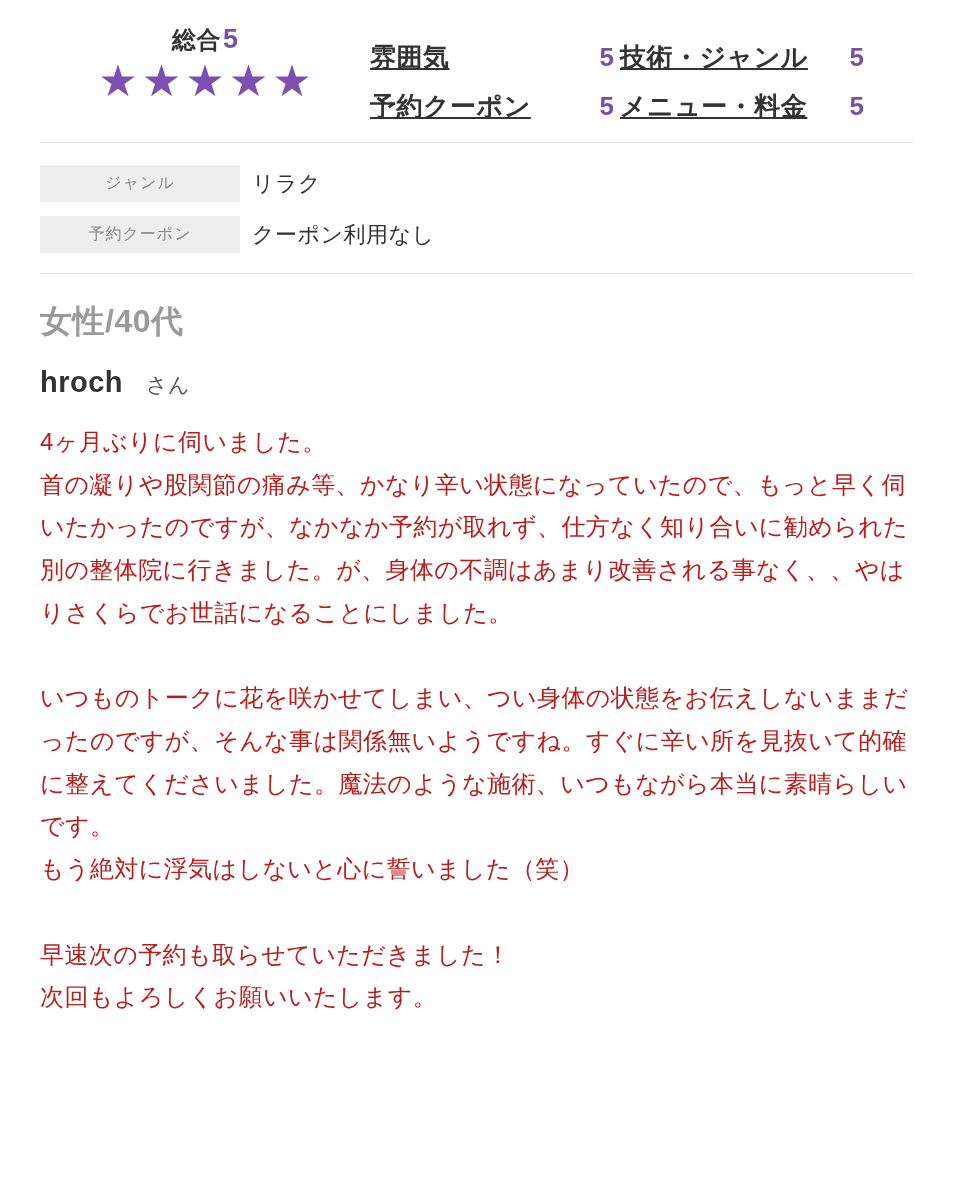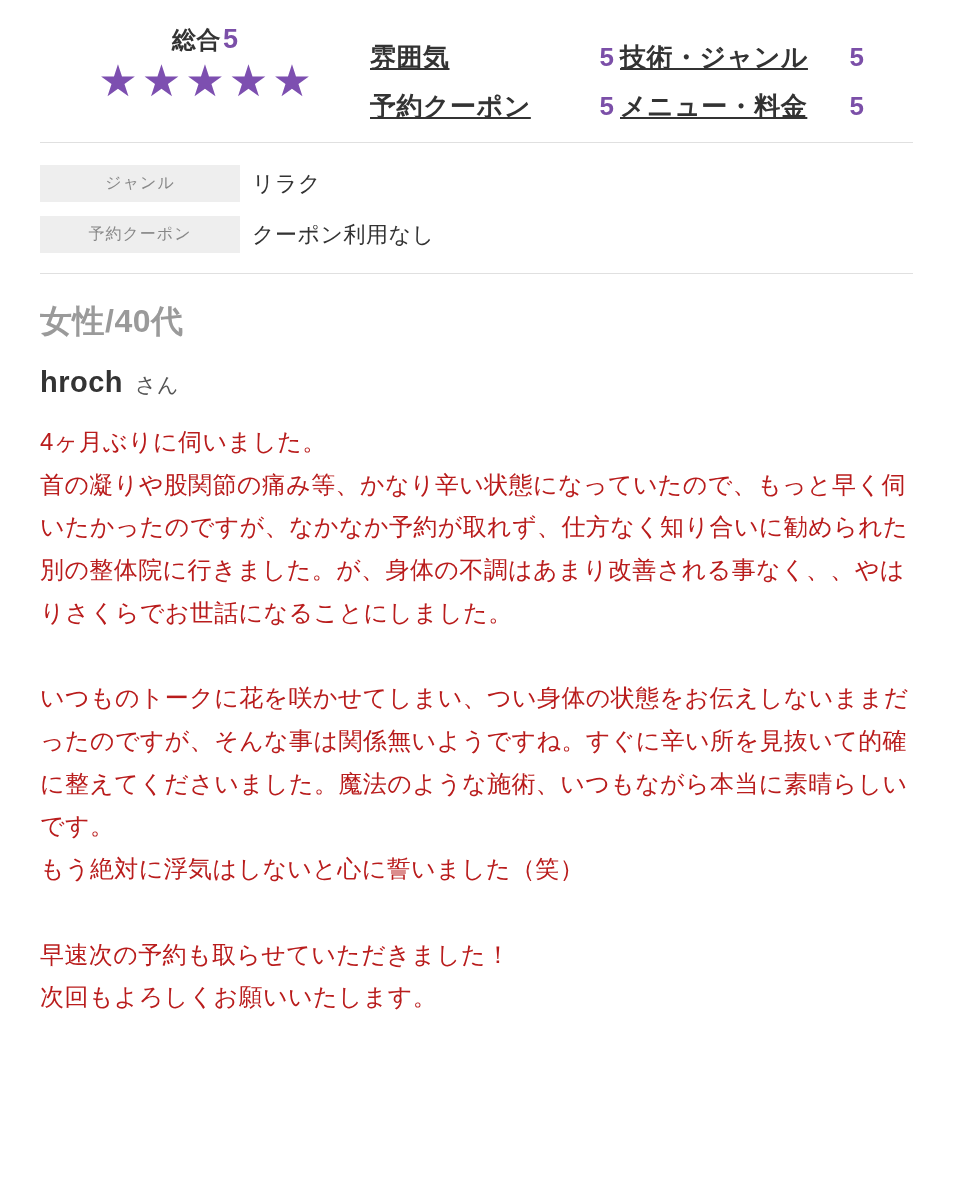--- a/index.html
+++ b/index.html
@@ -138,21 +138,21 @@
     margin-bottom: 22px;
     letter-spacing: 0.5px;
   }
   .reviewer-name {
     font-weight: bold;
     font-size: 29px;
   }
   .reviewer-suffix {
     font-size: 21px;
     color: #555555;
-    margin-left: 12px;
+    margin-left: 23px;
   }
   .review-text {
     font-size: 24px;
     line-height: 1.78;
     color: #b91c1c;
     letter-spacing: 0.4px;
     white-space: pre-wrap;
     word-break: break-all;
   }
 </style>

